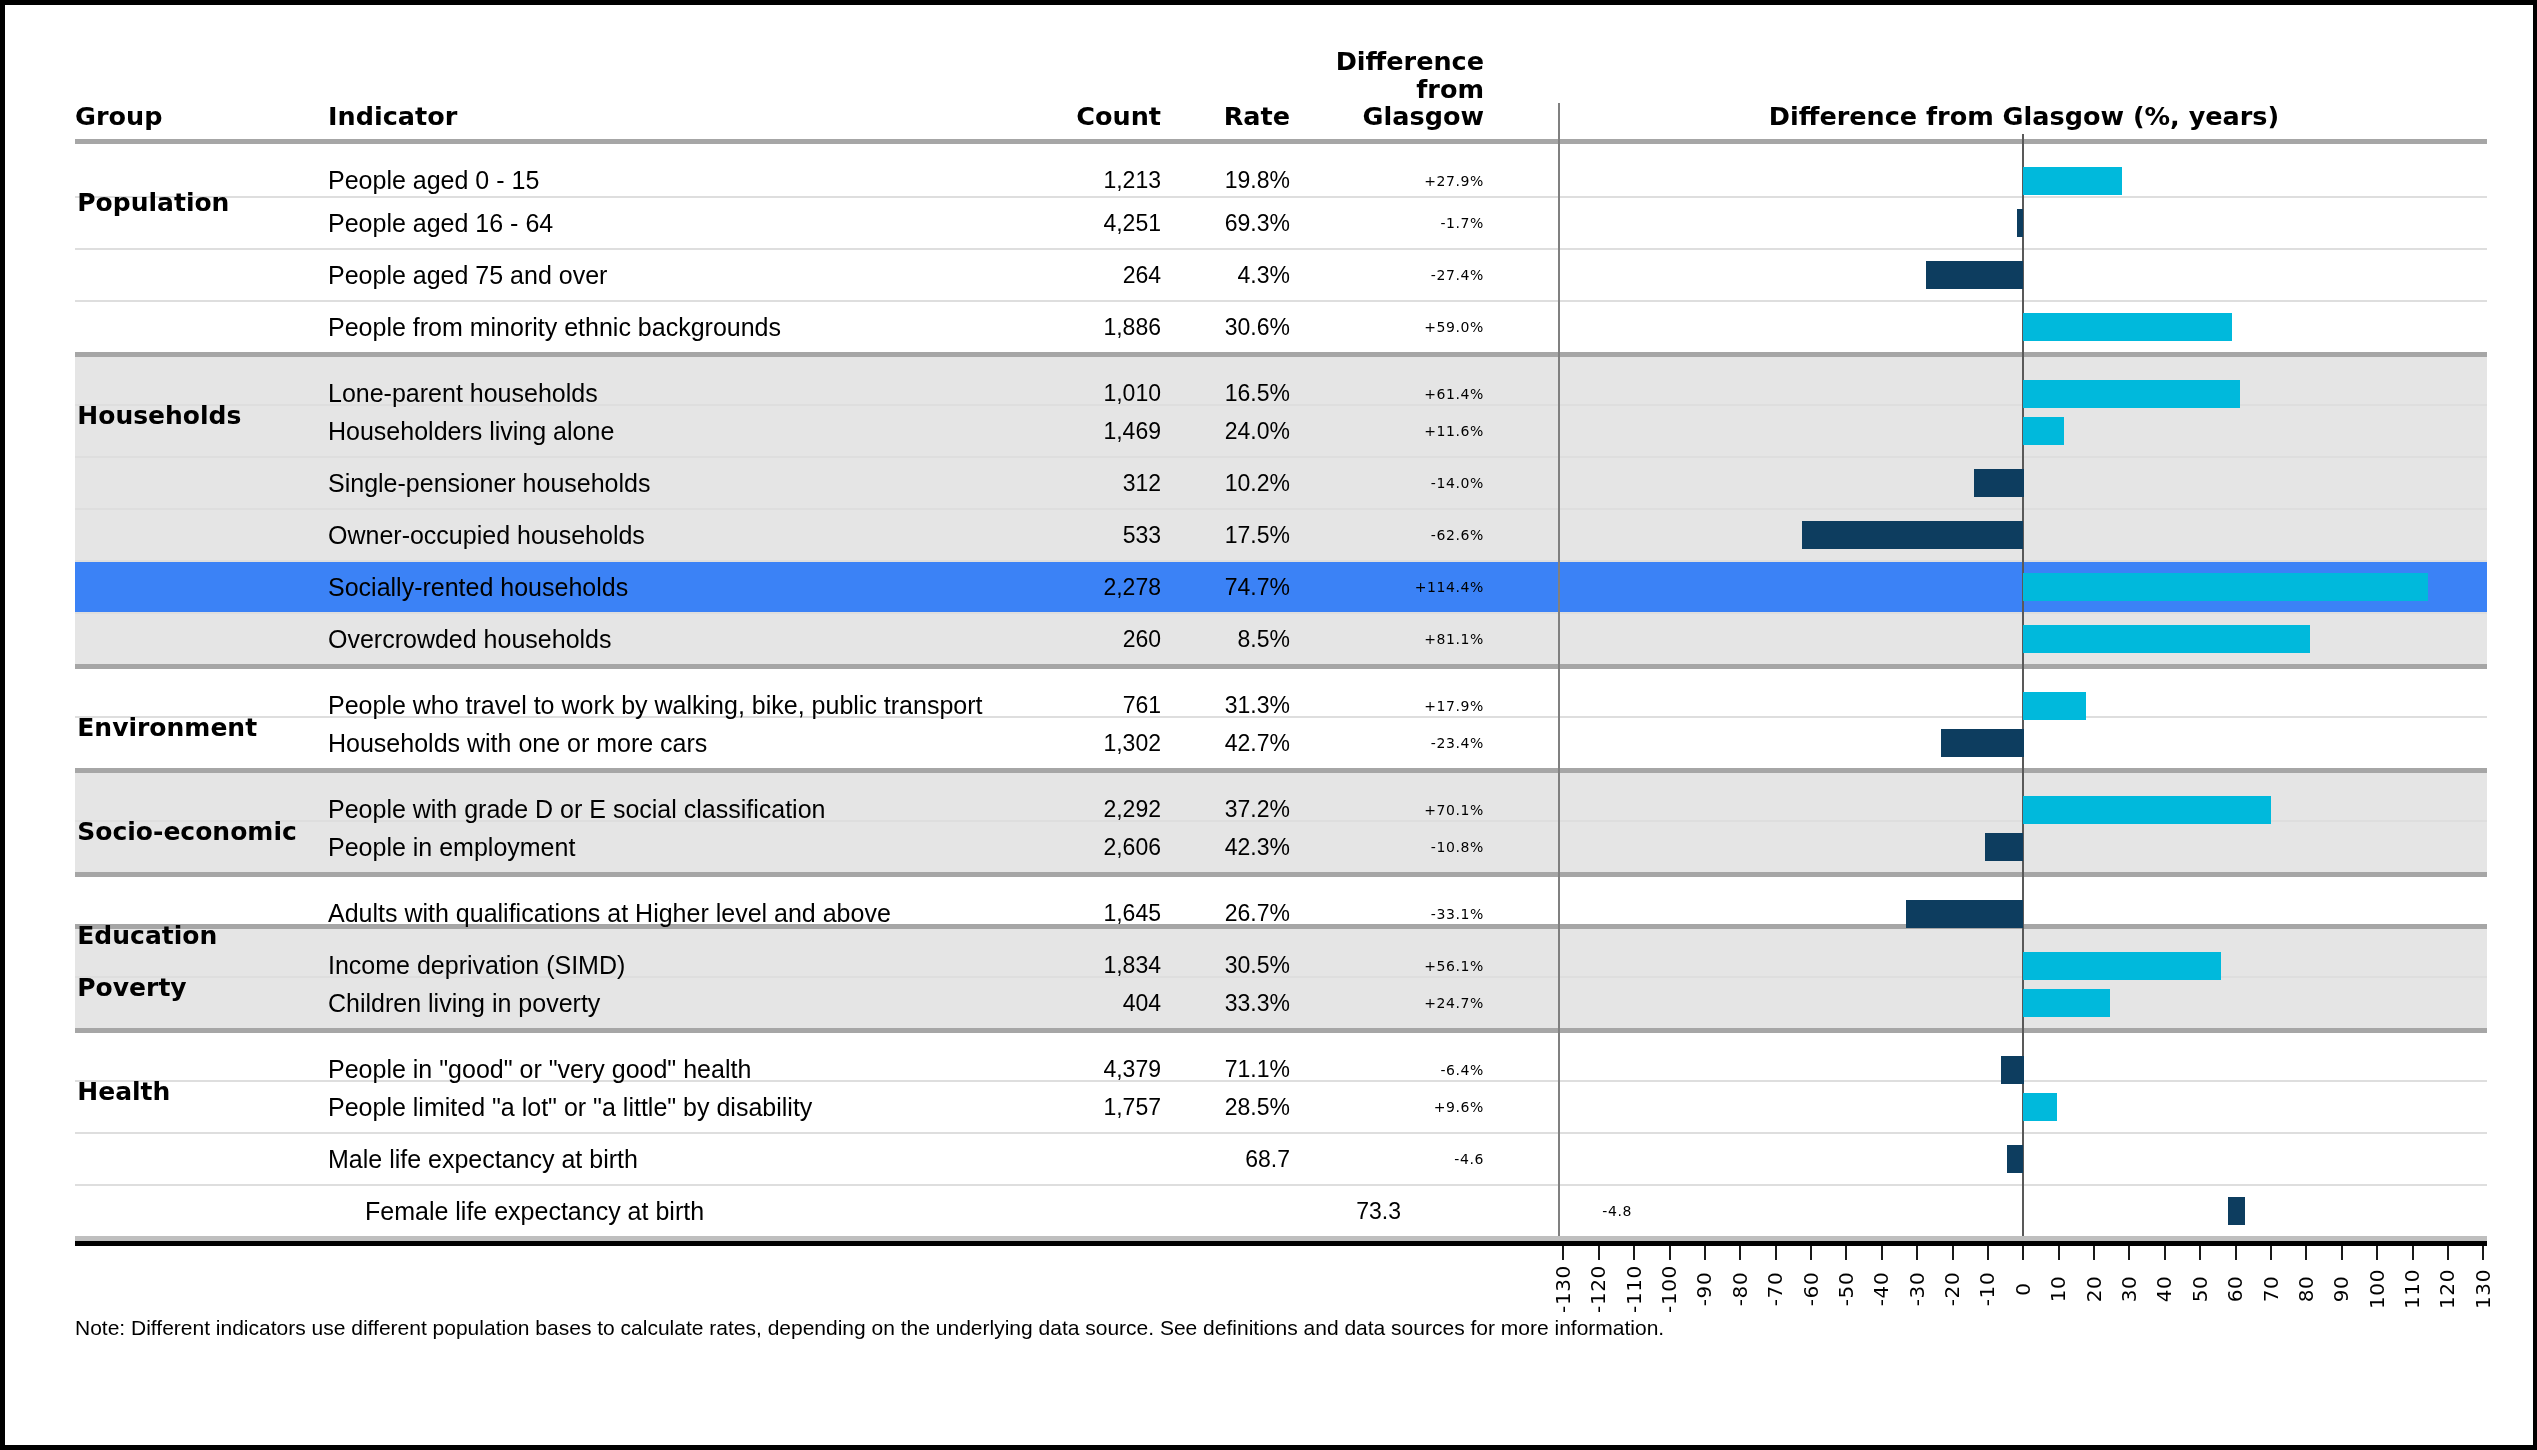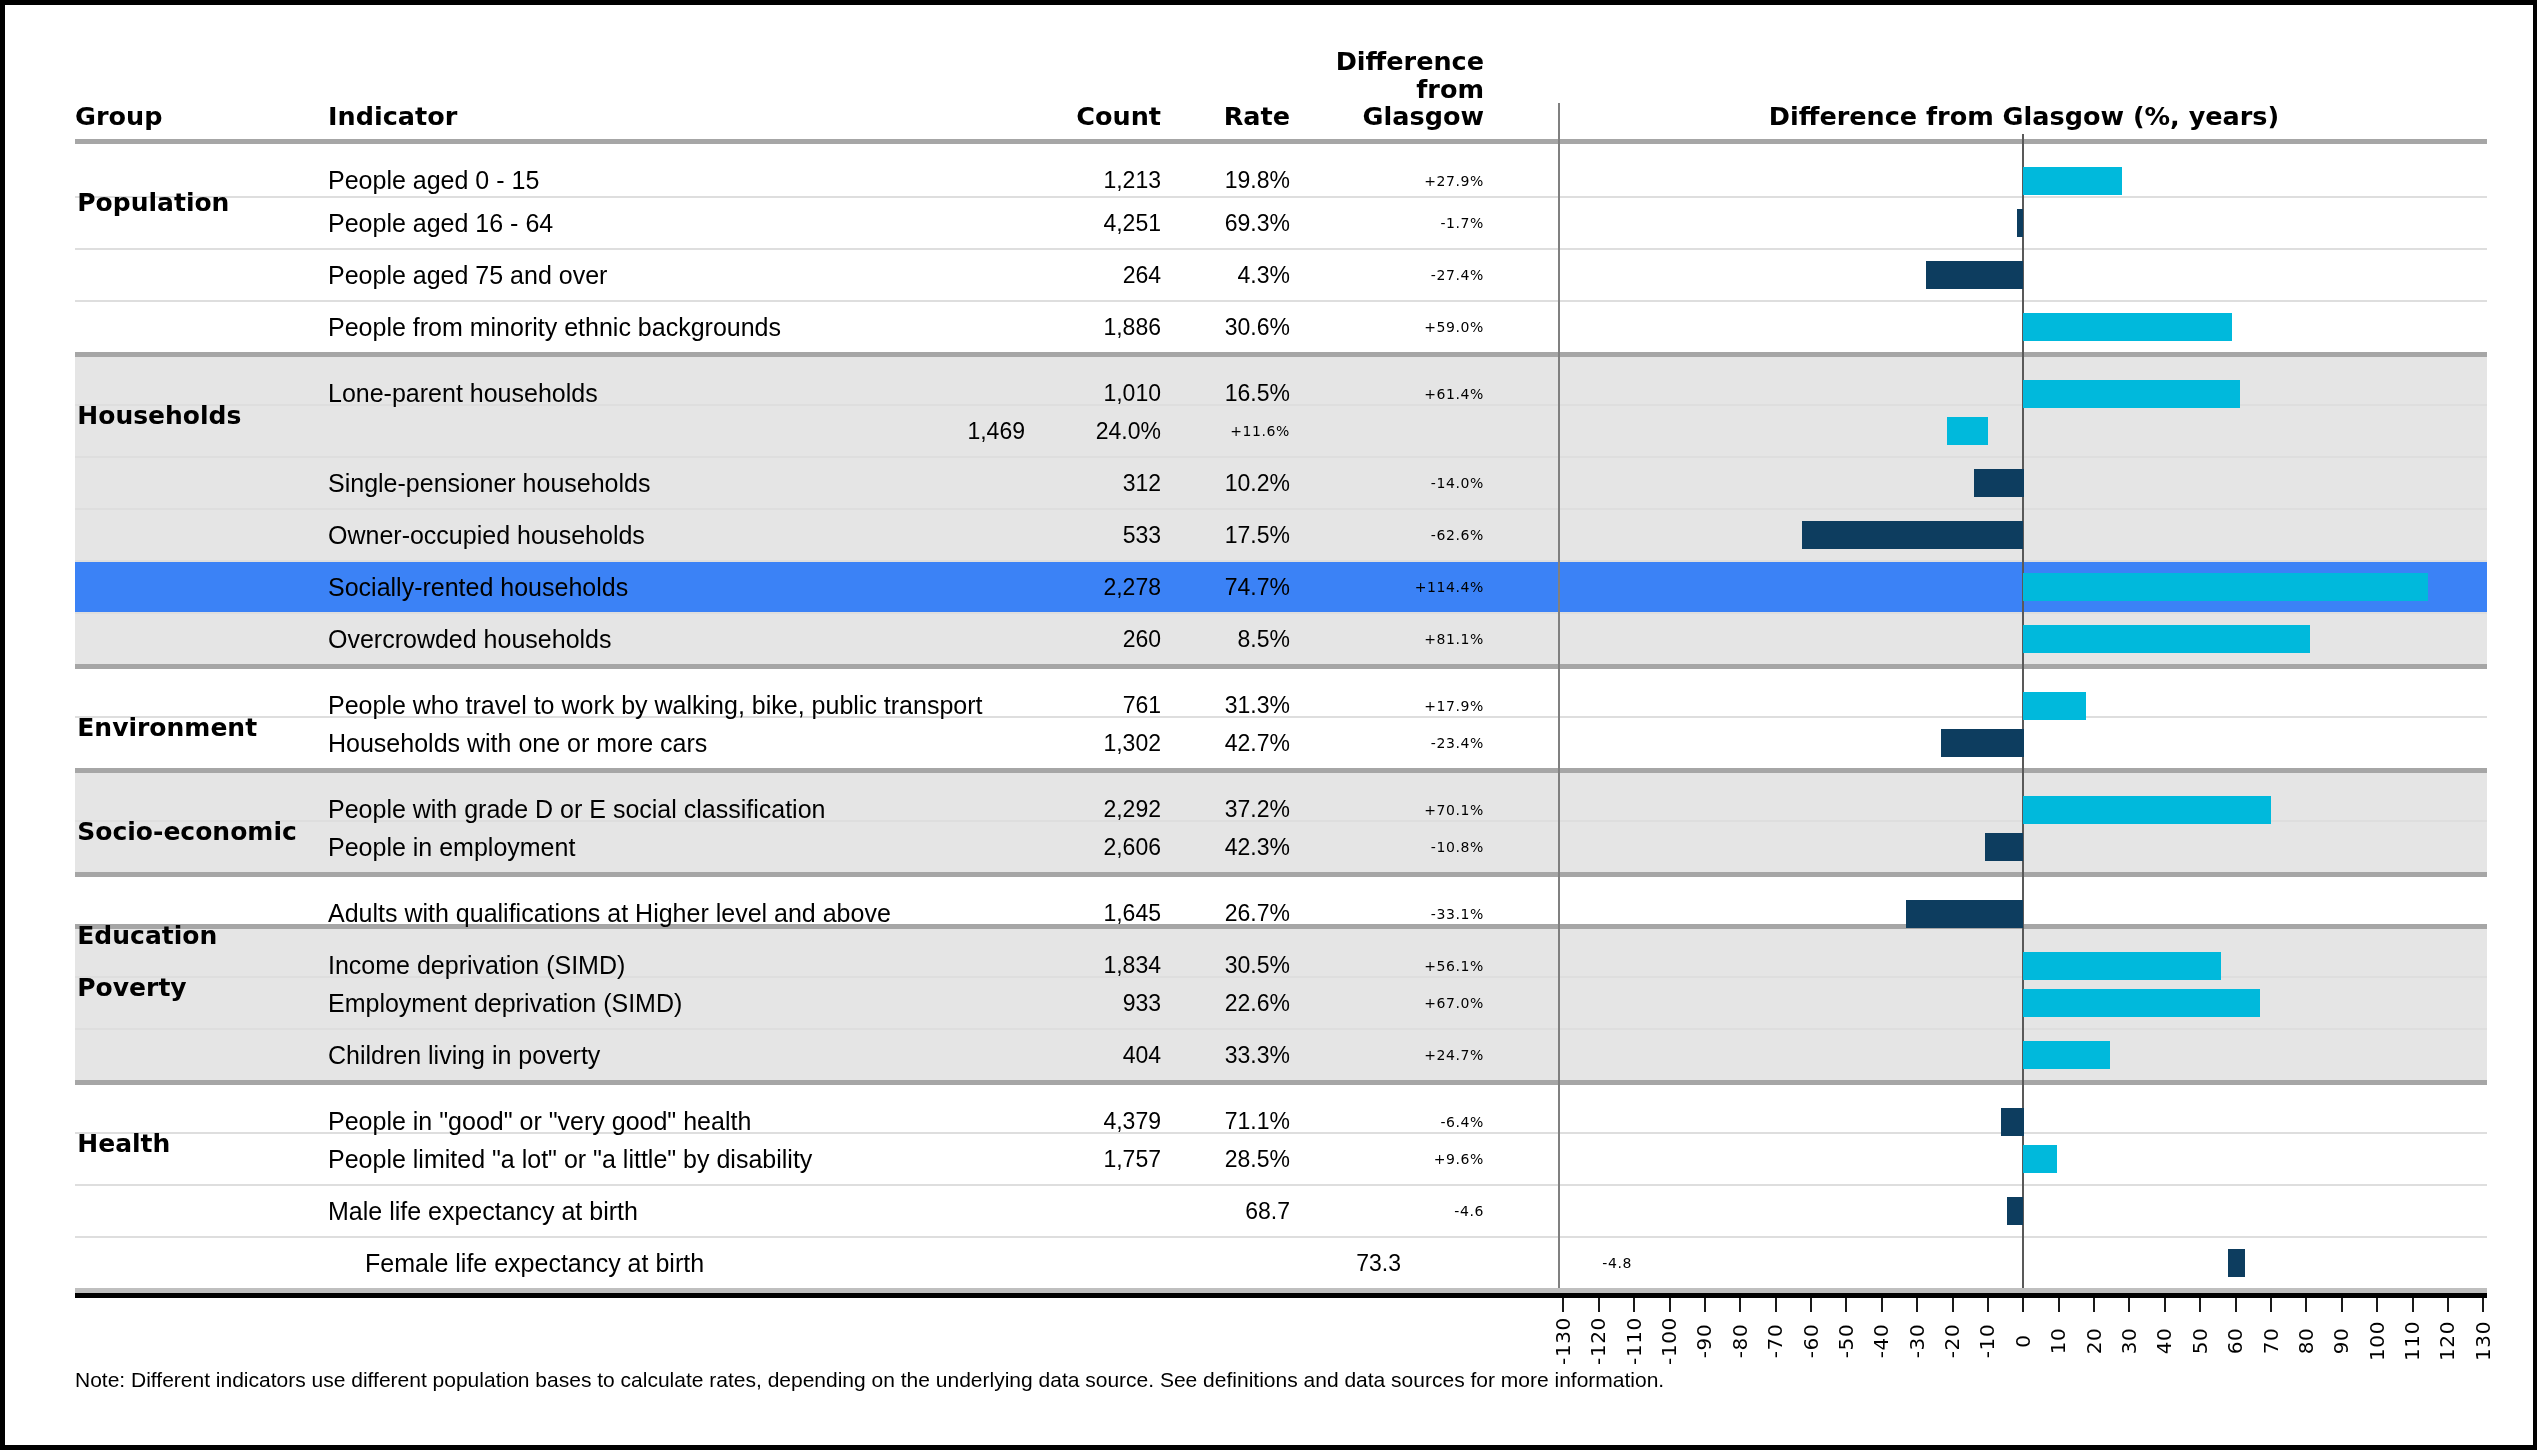--- a/index.html
+++ b/index.html
@@ -144,20 +144,21 @@
           <div class="cell num-cell">1,010</div>
           <div class="cell num-cell">16.5%</div>
           <div class="cell diff-cell">+61.4%</div>
           <div></div>
           <div class="chart-cell">
             <div class="bar" style="width: 217px; left: 463px; background: rgb(0, 185, 220);"></div>
           </div>
         </div>
         <div class="row" style="background: rgb(229, 229, 229); border-top: 2.3px solid rgb(222, 222, 222);">
           <div class="cell group-cell"></div>
+          <div class="cell ind-cell">Householders living alone</div>
           <div class="cell num-cell">1,469</div>
           <div class="cell num-cell">24.0%</div>
           <div class="cell diff-cell">+11.6%</div>
           <div></div>
           <div class="chart-cell">
             <div class="bar" style="width: 41px; left: 463px; background: rgb(0, 185, 220);"></div>
           </div>
         </div>
         <div class="row" style="background: rgb(229, 229, 229); border-top: 2.3px solid rgb(222, 222, 222);">
           <div class="cell group-cell"></div>
@@ -264,31 +265,20 @@
           <div class="cell num-cell">1,834</div>
           <div class="cell num-cell">30.5%</div>
           <div class="cell diff-cell">+56.1%</div>
           <div></div>
           <div class="chart-cell">
             <div class="bar" style="width: 198px; left: 463px; background: rgb(0, 185, 220);"></div>
           </div>
         </div>
         <div class="row" style="background: rgb(229, 229, 229); border-top: 2.3px solid rgb(222, 222, 222);">
           <div class="cell group-cell"></div>
-          <div class="cell ind-cell">Employment deprivation (SIMD)</div>
-          <div class="cell num-cell">933</div>
-          <div class="cell num-cell">22.6%</div>
-          <div class="cell diff-cell">+67.0%</div>
-          <div></div>
-          <div class="chart-cell">
-            <div class="bar" style="width: 237px; left: 463px; background: rgb(0, 185, 220);"></div>
-          </div>
-        </div>
-        <div class="row" style="background: rgb(229, 229, 229); border-top: 2.3px solid rgb(222, 222, 222);">
-          <div class="cell group-cell"></div>
           <div class="cell ind-cell">Children living in poverty</div>
           <div class="cell num-cell">404</div>
           <div class="cell num-cell">33.3%</div>
           <div class="cell diff-cell">+24.7%</div>
           <div></div>
           <div class="chart-cell">
             <div class="bar" style="width: 87px; left: 463px; background: rgb(0, 185, 220);"></div>
           </div>
         </div>
         <div class="row" style="border-top: 5.1px solid rgb(166, 166, 166);">

